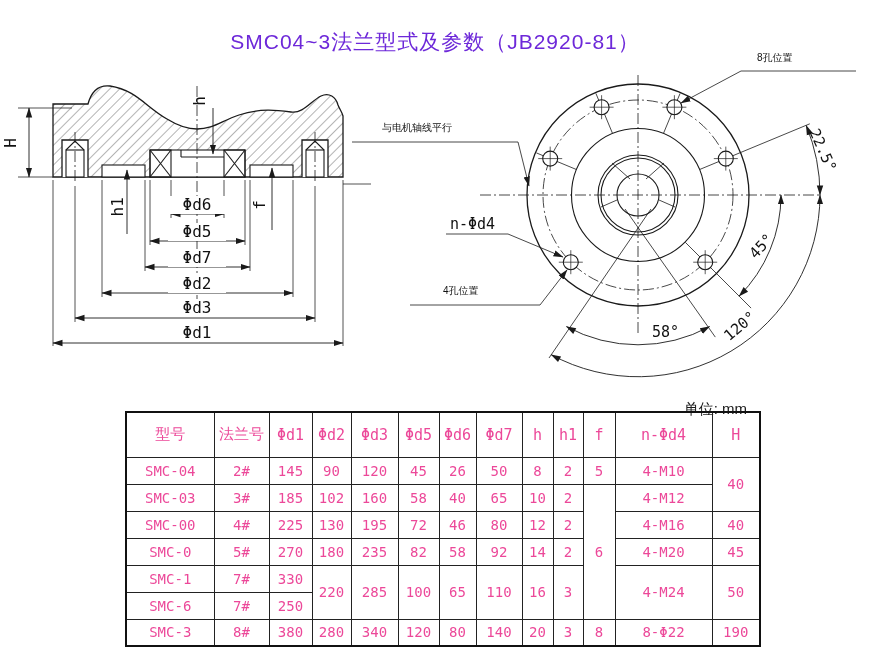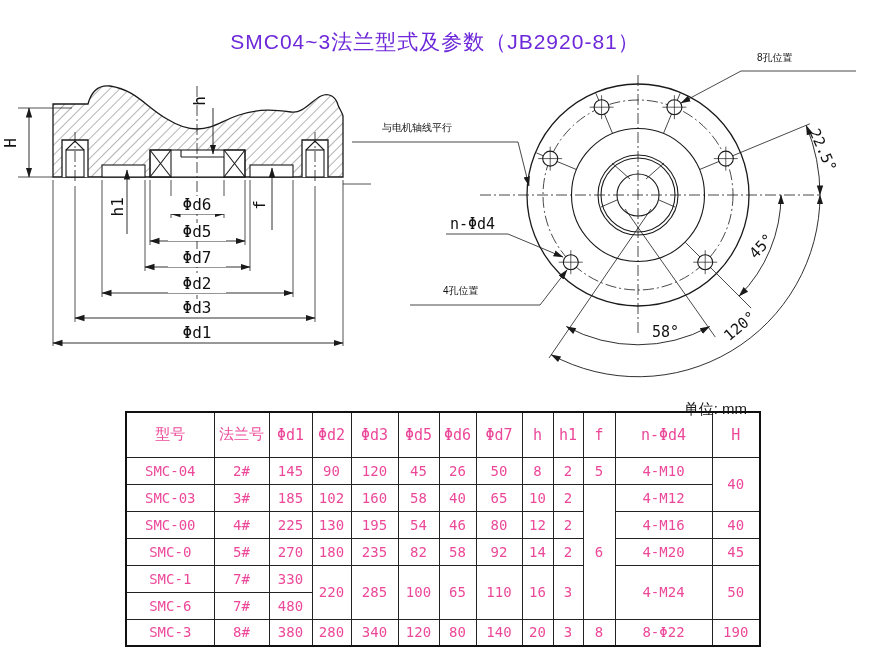--- a/index.html
+++ b/index.html
@@ -264,21 +264,21 @@
           <td>2</td>
           <td rowspan="5">6</td>
           <td>4-M12</td>
         </tr>
         <tr>
           <td>SMC-00</td>
           <td>4#</td>
           <td>225</td>
           <td>130</td>
           <td>195</td>
-          <td>54</td>
+          <td>72</td>
           <td>46</td>
           <td>80</td>
           <td>12</td>
           <td>2</td>
           <td>4-M16</td>
           <td>40</td>
         </tr>
         <tr>
           <td>SMC-0</td>
           <td>5#</td>
@@ -303,21 +303,21 @@
           <td rowspan="2">65</td>
           <td rowspan="2">110</td>
           <td rowspan="2">16</td>
           <td rowspan="2">3</td>
           <td rowspan="2">4-M24</td>
           <td rowspan="2">50</td>
         </tr>
         <tr>
           <td>SMC-6</td>
           <td>7#</td>
-          <td>480</td>
+          <td>250</td>
         </tr>
         <tr>
           <td>SMC-3</td>
           <td>8#</td>
           <td>380</td>
           <td>280</td>
           <td>340</td>
           <td>120</td>
           <td>80</td>
           <td>140</td>

